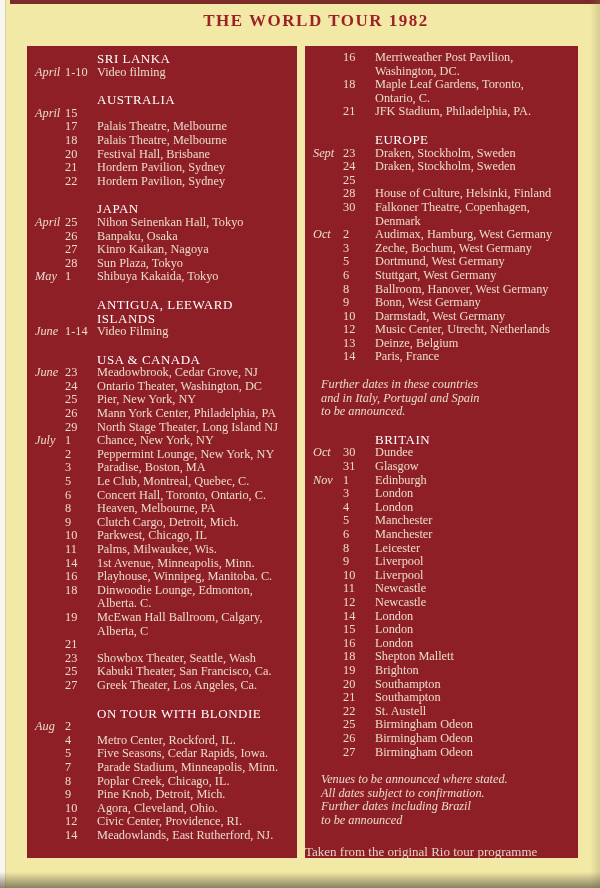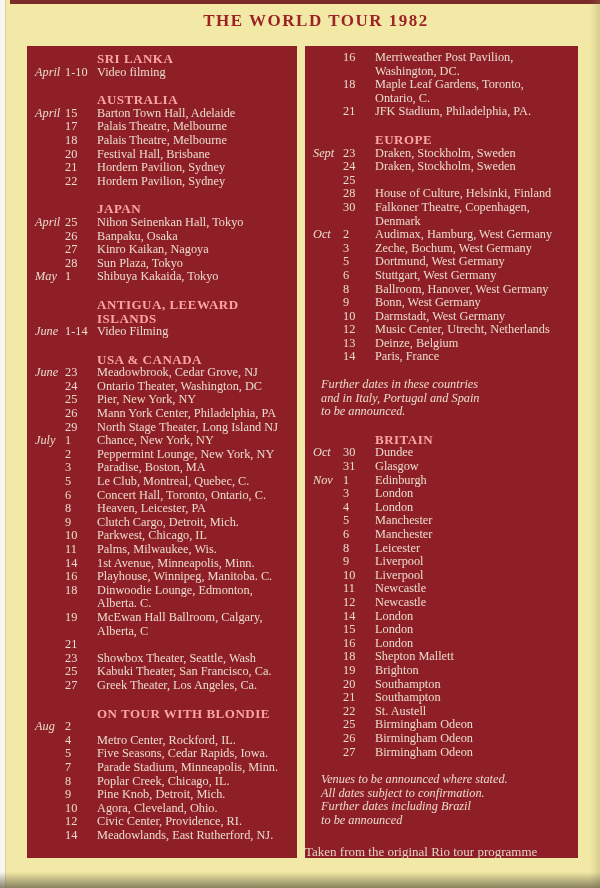--- a/index.html
+++ b/index.html
@@ -24,22 +24,22 @@
     color:#eadcce;font-size:12.3px;line-height:13.6px;
     padding-top:5px;box-sizing:border-box;overflow:hidden;
   }
   #left-panel{left:27px;width:270px;}
   #right-panel{left:305px;width:273px;}
   .row{display:flex;align-items:flex-start;padding-left:8px;}
   .month{width:30px;flex:none;font-style:italic;}
   .day{width:32px;flex:none;}
   .venue{flex:1;white-space:pre-line;padding-right:4px;}
   .section-header{
-    margin:14px 4px 0 70px;font-weight:bold;font-size:13px;
-    letter-spacing:.5px;color:#fca5a5;
+    margin:14px 4px 0 70px;font-weight:normal;font-size:13px;
+    letter-spacing:.5px;color:#ffffff;
   }
   .sections > .section-header:first-child{margin-top:1px;}
   .note{
     font-style:italic;margin:14px 6px 0 16px;white-space:pre-line;color:#eadcce;
   }
   .footer-note{
     font-size:13px;margin:18px 6px 0 0;color:#e3d2c4;
   }
 </style>
 </head>
@@ -56,21 +56,20 @@
       <div class="section-header">SRI LANKA</div>
       <div class="row">
         <span class="month">April</span>
         <span class="day">1-10</span>
         <span class="venue">Video filming</span>
       </div>
       <div class="section-header">AUSTRALIA</div>
       <div class="row">
         <span class="month">April</span>
         <span class="day">15</span>
-        <span class="venue">Barton Town Hall, Adelaide</span>
       </div>
       <div class="row">
         <span class="month"></span>
         <span class="day">17</span>
         <span class="venue">Palais Theatre, Melbourne</span>
       </div>
       <div class="row">
         <span class="month"></span>
         <span class="day">18</span>
         <span class="venue">Palais Theatre, Melbourne</span>
@@ -169,21 +168,21 @@
         <span class="venue">Le Club, Montreal, Quebec, C.</span>
       </div>
       <div class="row">
         <span class="month"></span>
         <span class="day">6</span>
         <span class="venue">Concert Hall, Toronto, Ontario, C.</span>
       </div>
       <div class="row">
         <span class="month"></span>
         <span class="day">8</span>
-        <span class="venue">Heaven, Leicester, PA</span>
+        <span class="venue">Heaven, Melbourne, PA</span>
       </div>
       <div class="row">
         <span class="month"></span>
         <span class="day">9</span>
         <span class="venue">Clutch Cargo, Detroit, Mich.</span>
       </div>
       <div class="row">
         <span class="month"></span>
         <span class="day">10</span>
         <span class="venue">Parkwest, Chicago, IL</span>

